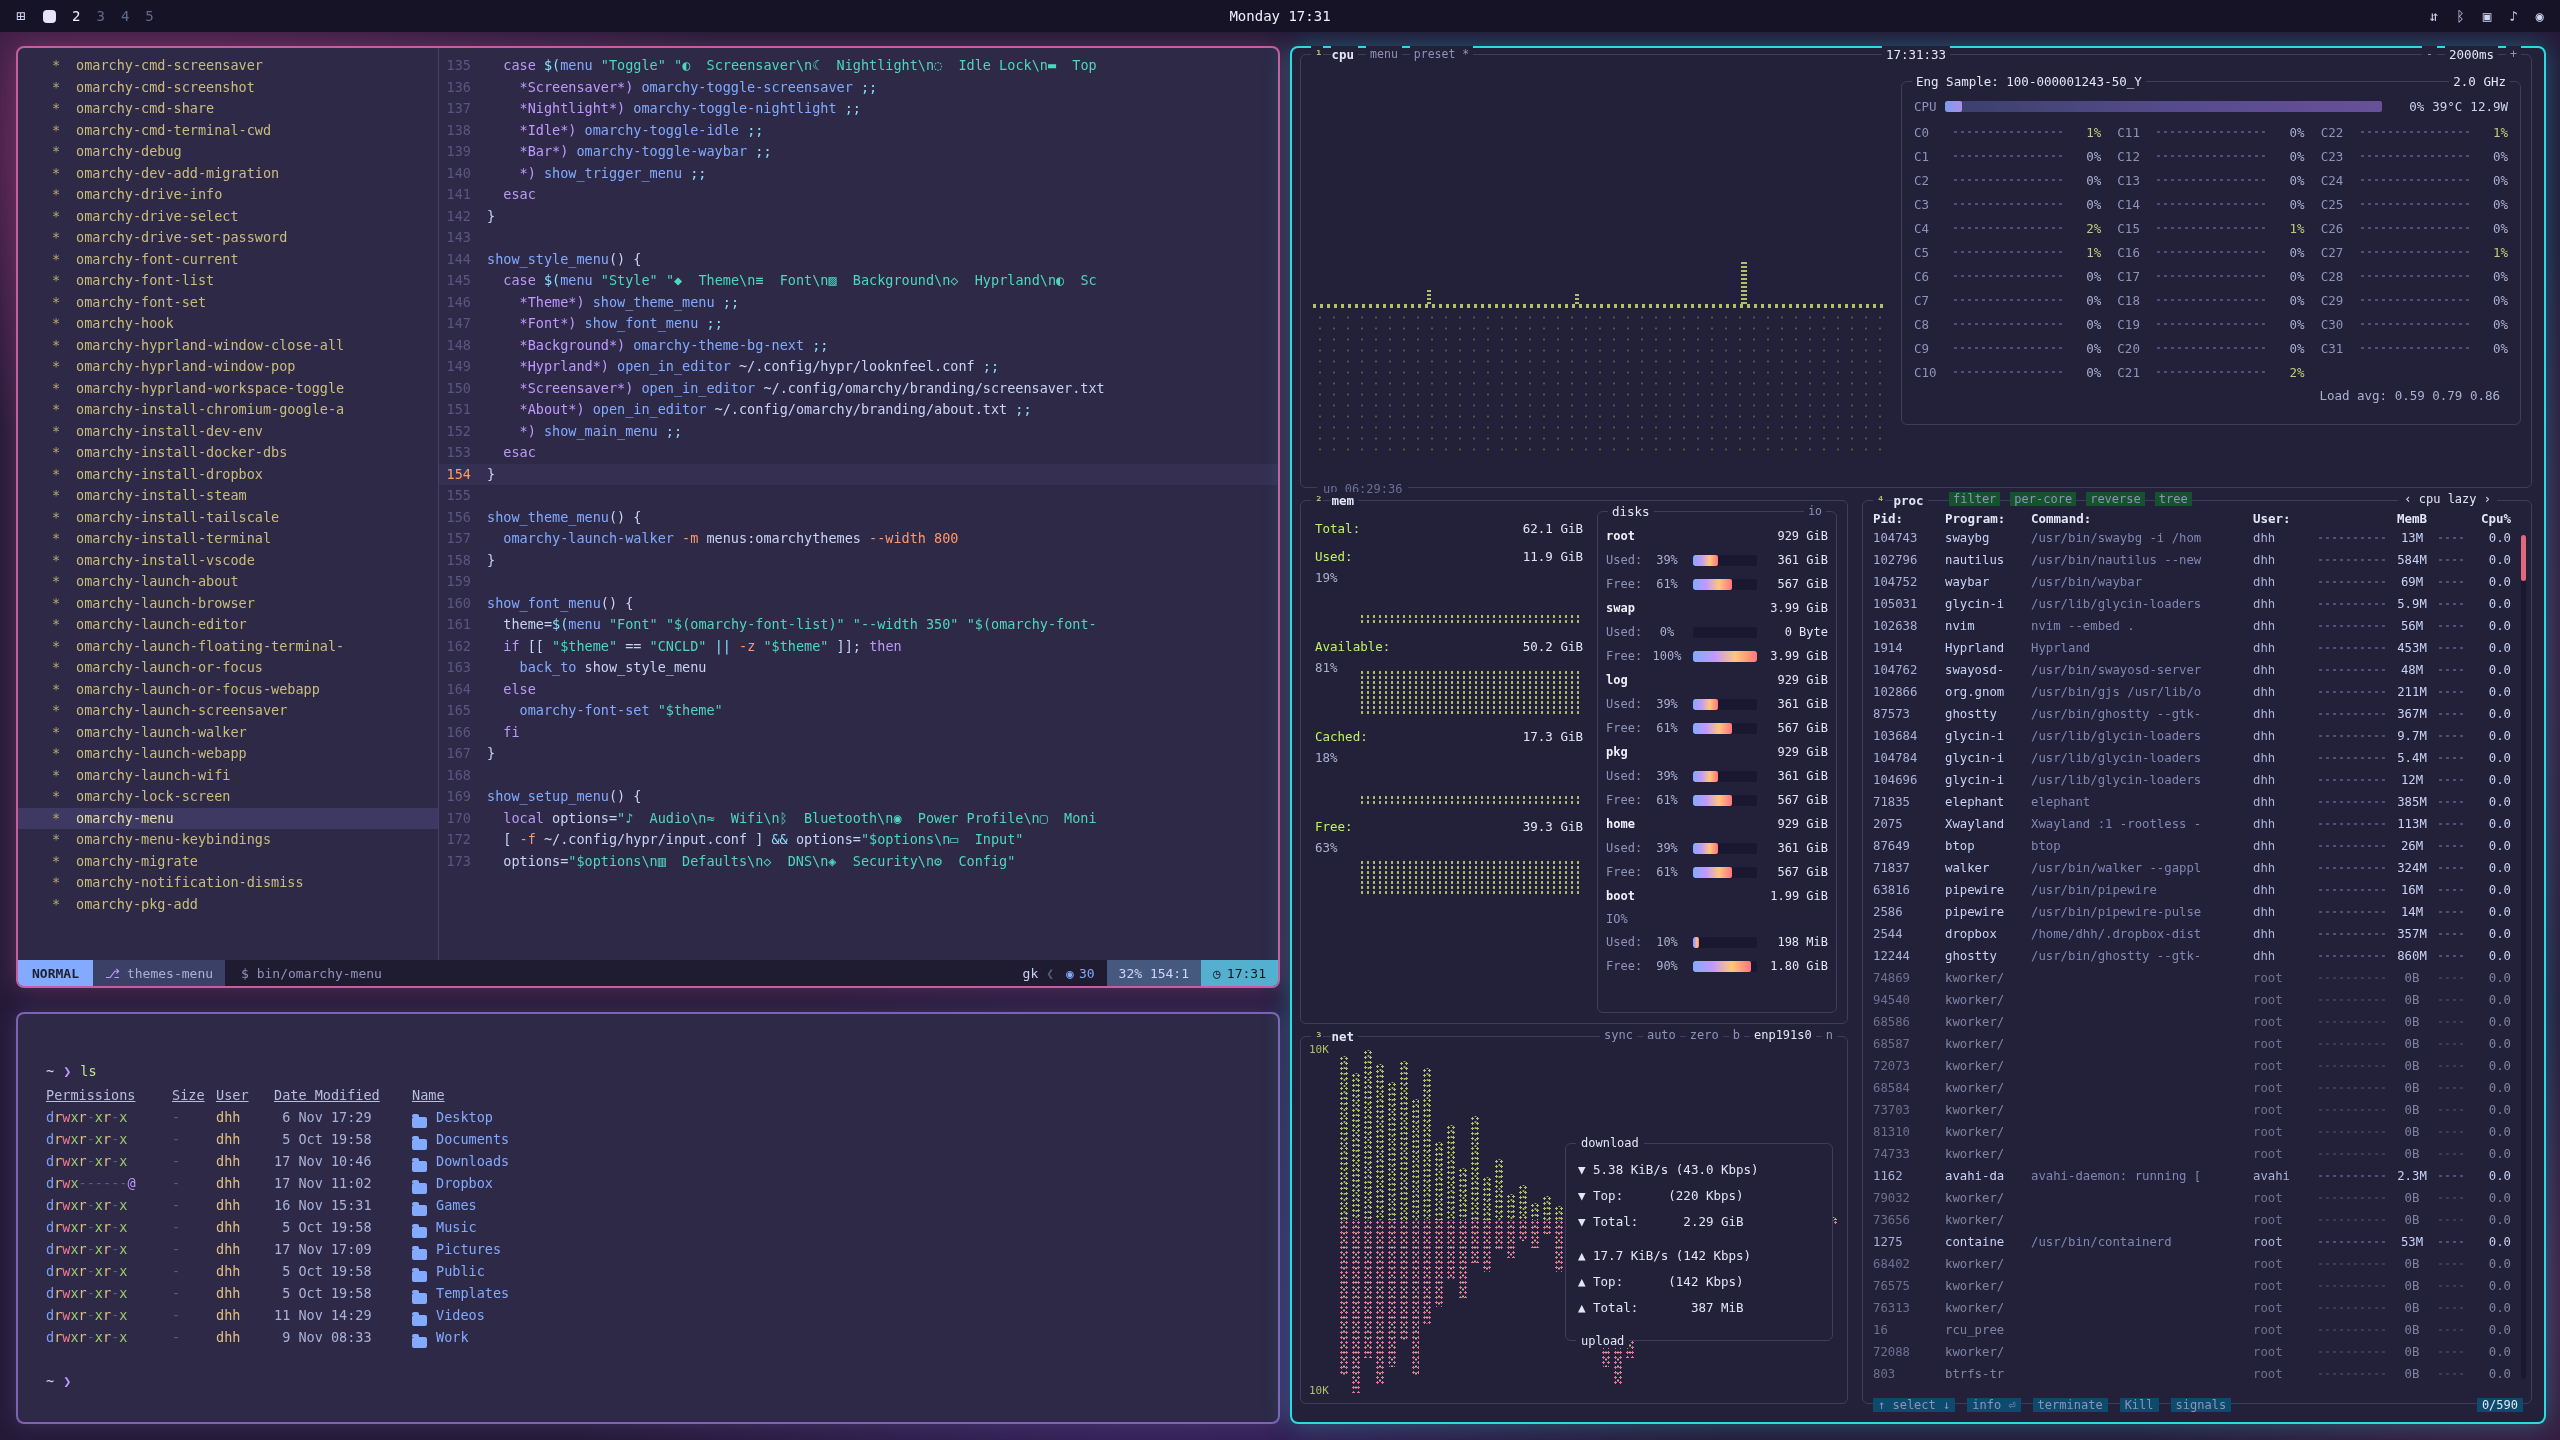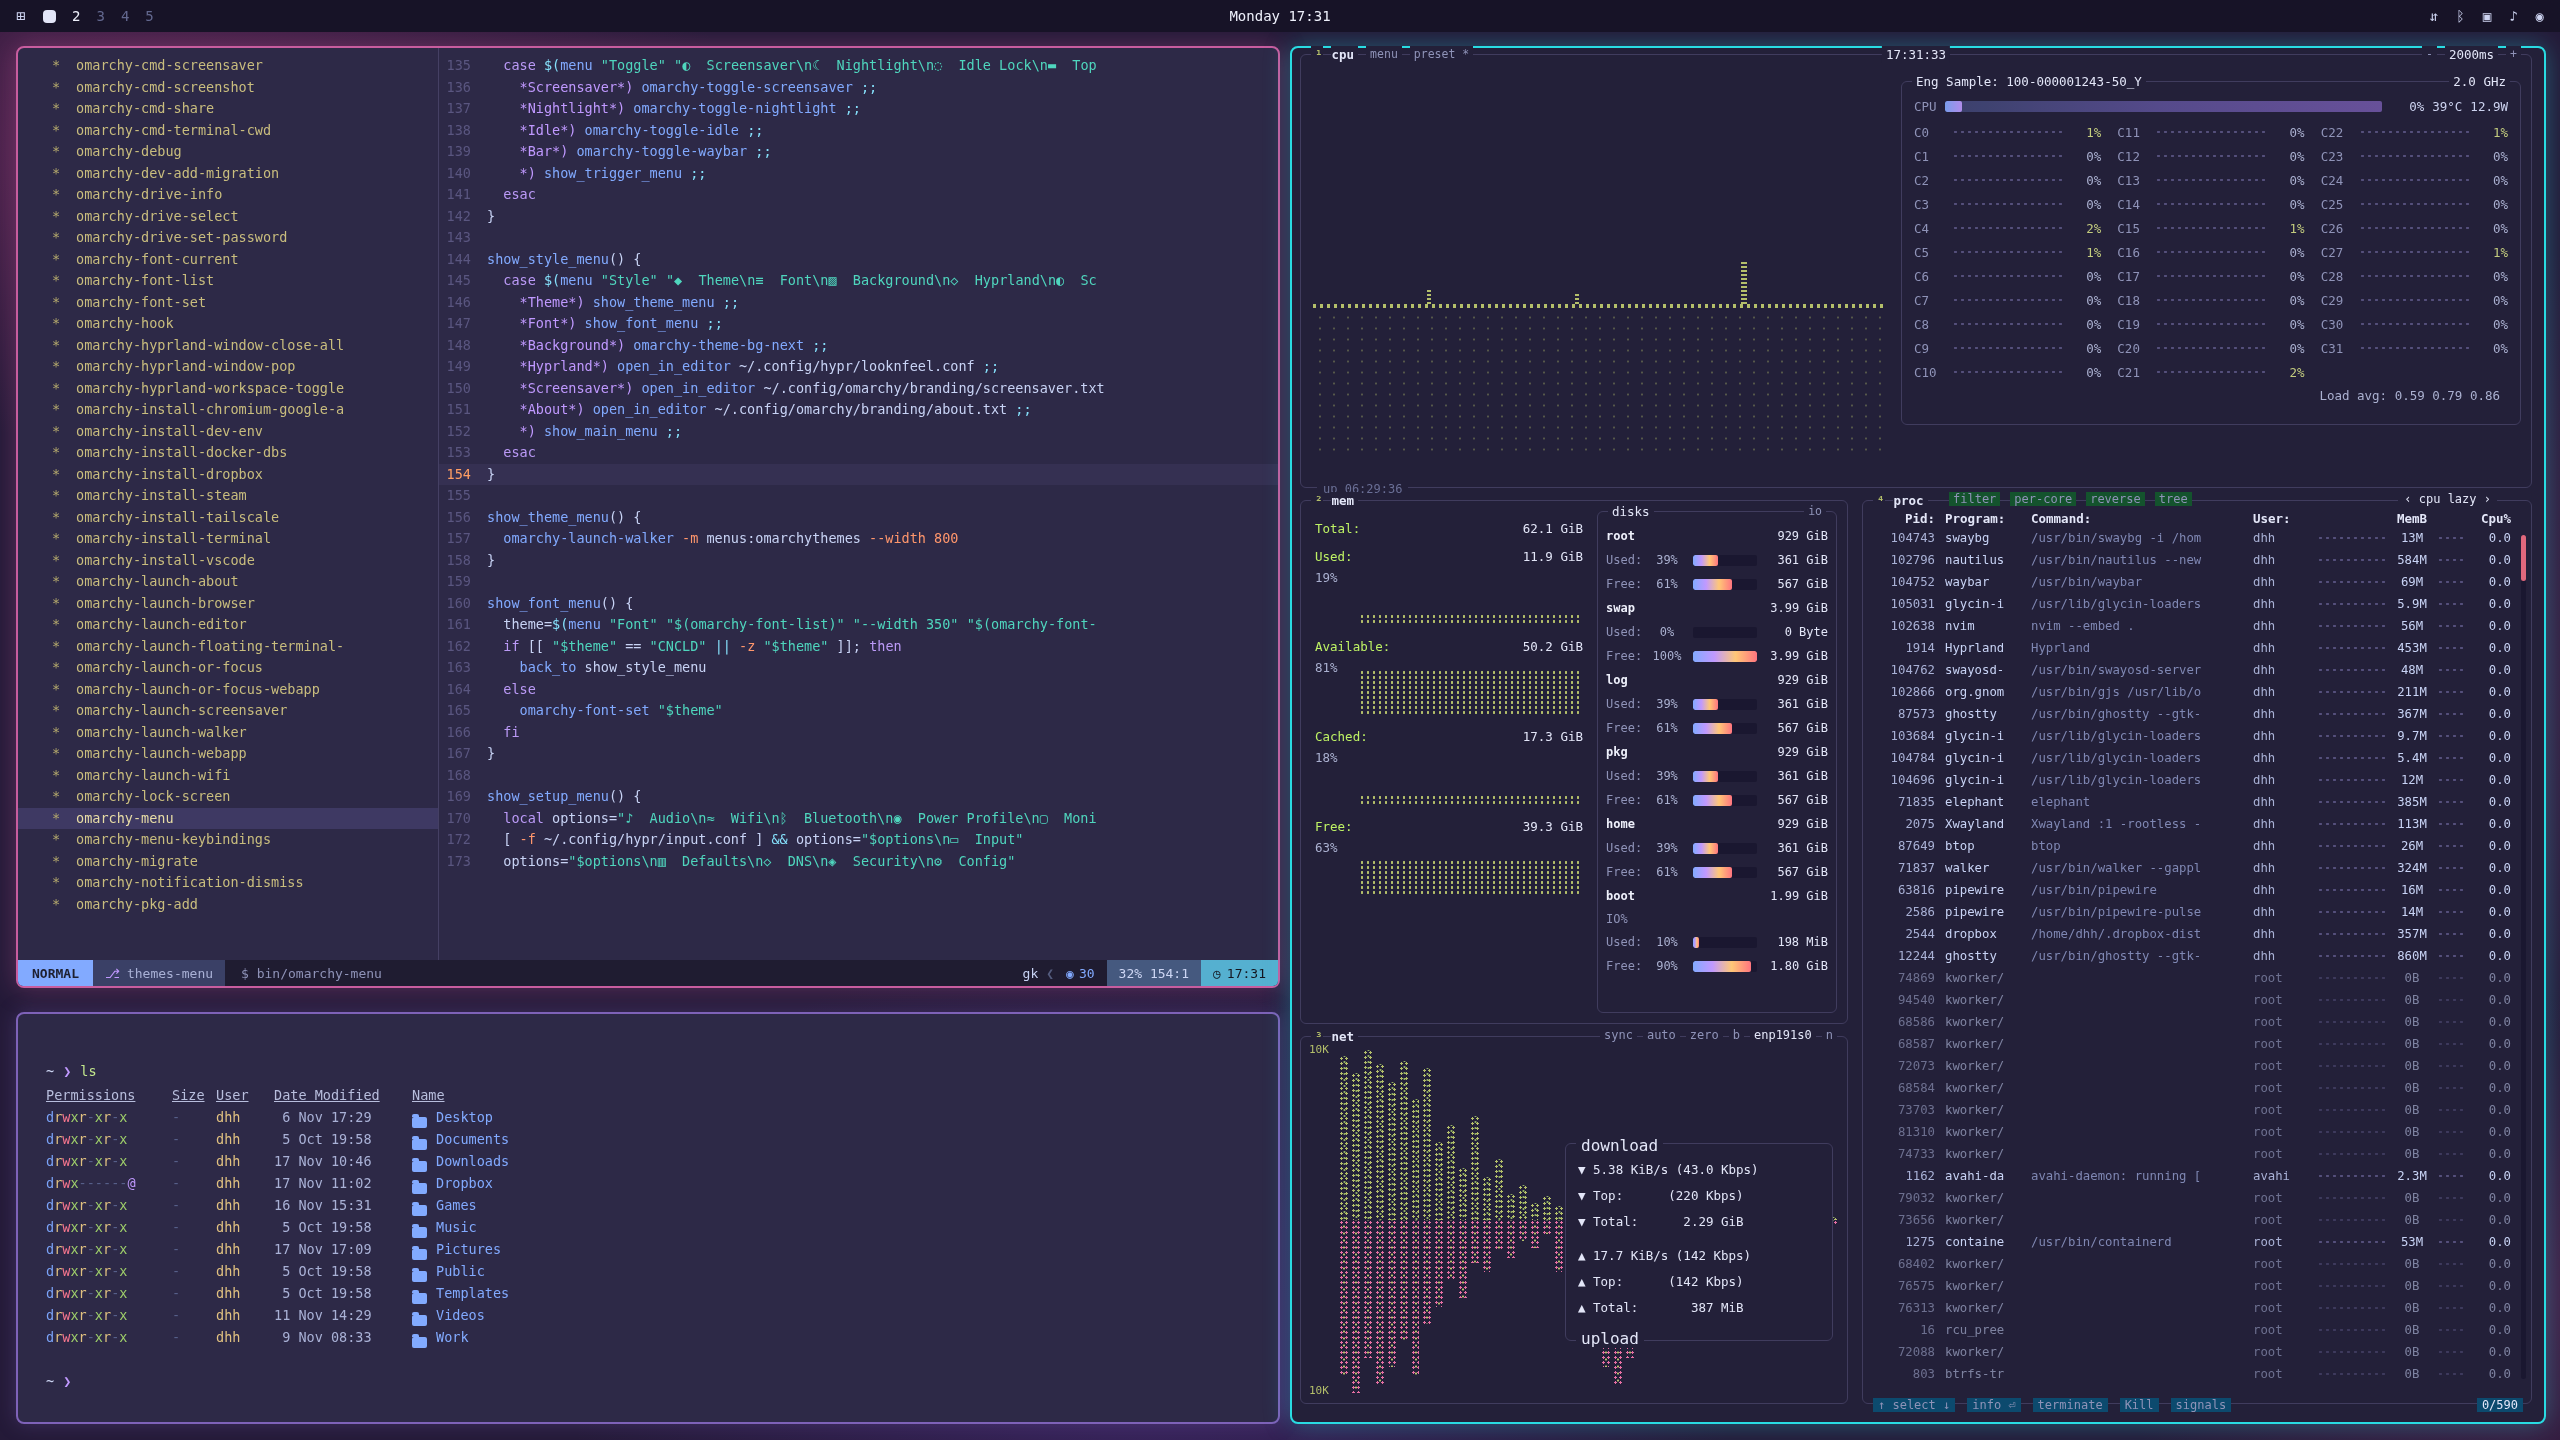--- a/index.html
+++ b/index.html
@@ -131,34 +131,34 @@
 .net-ctl .ifc{color:#e3e6f8}
 .nscale{position:absolute;left:8px;color:#b4bf6a;font-size:11px;z-index:2}
 .nscale.top{top:6px}.nscale.bot{bottom:6px}
 .netgraph{position:absolute;left:38px;right:10px;top:10px;bottom:10px;display:flex;gap:3px}
 .ncol{flex:1;display:flex;flex-direction:column}
 .nhalf{height:50%;position:relative}
 .nhalf i{position:absolute;left:0;right:0;display:block}
 .nhalf.toph i{bottom:0;background-image:radial-gradient(circle,#b4bf6a 1.1px,transparent 1.3px),radial-gradient(circle,#8fae5f 1px,transparent 1.2px);background-size:5px 5px,7px 6px;background-position:0 0,2px 3px}
 .nhalf.both i{top:0;background-image:radial-gradient(circle,#e66fa3 1.1px,transparent 1.3px),radial-gradient(circle,#b4bf6a 1px,transparent 1.2px);background-size:5px 5px,6px 7px;background-position:0 0,2px 3px}
 .net-stats{position:absolute;right:14px;top:106px;width:268px;height:198px;border:1px solid #403c5e;border-radius:6px;background:#232039;padding:12px 12px 4px 12px;font-size:12.5px;z-index:2}
-.ns-title{position:absolute;font-size:16px;background:#232039;padding:0 5px;color:#e3e6f8}
+.ns-title{position:absolute;font-size:12px;background:#232039;padding:0 5px;color:#e3e6f8}
 .ns-title.dl{top:-8px;left:10px}
 .ns-title.ul{bottom:-8px;left:10px}
 .nsrow{height:26px;display:flex;align-items:center;color:#e3e6f8;white-space:pre}
 .nsgap{height:8px}
 
 .proc-box{left:570px;top:452px;width:670px;height:904px}
 .proc-ctl{position:absolute;top:-9px;left:86px;display:flex;gap:10px;font-size:12px;z-index:3}
 .proc-ctl span{background:#14532d;padding:0 4px;color:#8f93b8}
 .proc-sort{position:absolute;top:-9px;right:34px;background:#232039;padding:0 6px;color:#e3e6f8;font-size:12px;z-index:3}
 .proc-head{display:flex;align-items:center;height:26px;font-size:12.5px;color:#e3e6f8;font-weight:bold;padding:8px 20px 0 10px}
 .prow{display:flex;align-items:center;height:22px;font-size:12.3px;padding:0 20px 0 10px}
 .prow.dim{opacity:.55}
-.ppid{width:62px;flex:none;text-align:right;color:#a9b1d6}
+.ppid{width:62px;flex:none;text-align:left;color:#a9b1d6}
 .pprog{width:96px;flex:none;padding-left:10px;color:#c8d3f5;overflow:hidden;white-space:nowrap}
 .pcmd{flex:1;color:#7f87b3;overflow:hidden;white-space:nowrap}
 .puser{width:64px;flex:none;color:#a9b1d6}
 .pdots1{width:70px;flex:none}
 .pmem{width:50px;flex:none;text-align:center;color:#c8d3f5}
 .pdots2{width:30px;flex:none}
 .pcpu{width:44px;flex:none;text-align:right;color:#c8d3f5}
 .proc-head .ppid,.proc-head .pprog,.proc-head .pcmd,.proc-head .puser,.proc-head .pmem,.proc-head .pcpu{color:#e3e6f8}
 .pscroll{position:absolute;right:5px;top:34px;bottom:24px;width:5px;background:#1a1730;border-radius:3px}
 .pthumb{position:absolute;top:0;left:0;width:5px;height:46px;background:#e0687d;border-radius:3px}

